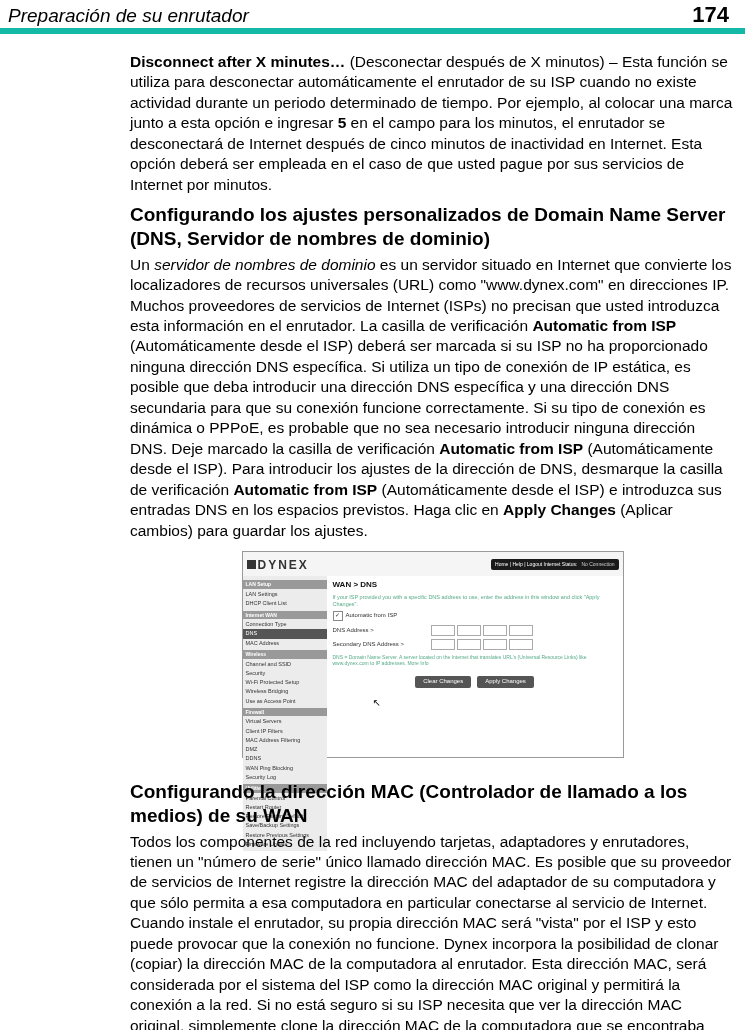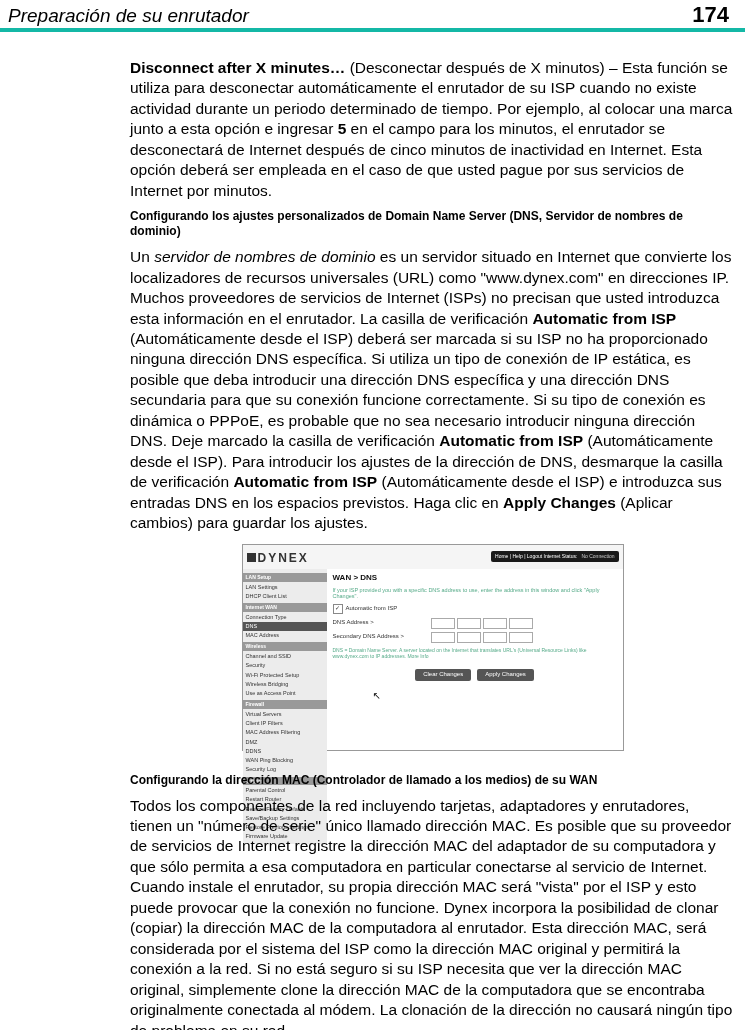--- a/index.html
+++ b/index.html
@@ -7,42 +7,42 @@
     padding: 0;
     font-family: "Myriad Pro", "Segoe UI", Arial, sans-serif;
     background: #fff;
     color: #000;
     width: 745px;
   }
   .header {
     display: flex;
     justify-content: space-between;
     align-items: baseline;
-    border-bottom: 4px solid #14b8a6;
+    border-bottom: 6px solid #14b8a6;
     padding: 2px 16px 0 8px;
   }
   .header-title {
     font-style: italic;
     font-size: 19px;
   }
   .page-num {
     font-weight: 700;
     font-size: 22px;
   }
   .content {
     padding: 18px 10px 18px 130px;
     font-size: 15.5px;
     line-height: 1.32;
   }
-  .para { margin: 8px 0 6px 0; }
+  .para { margin: 0 0 6px 0; }
   strong.b { font-weight: 700; }
   em.it { }
   .subhead {
     font-weight: 700;
-    font-size: 12px;
+    font-size: 19px;
     margin: 8px 0 4px 0;
     line-height: 1.25;
   }
   .screenshot-wrap {
     display: flex;
     justify-content: center;
     margin: 10px 0 22px 0;
   }
   .mock {
     width: 380px;

